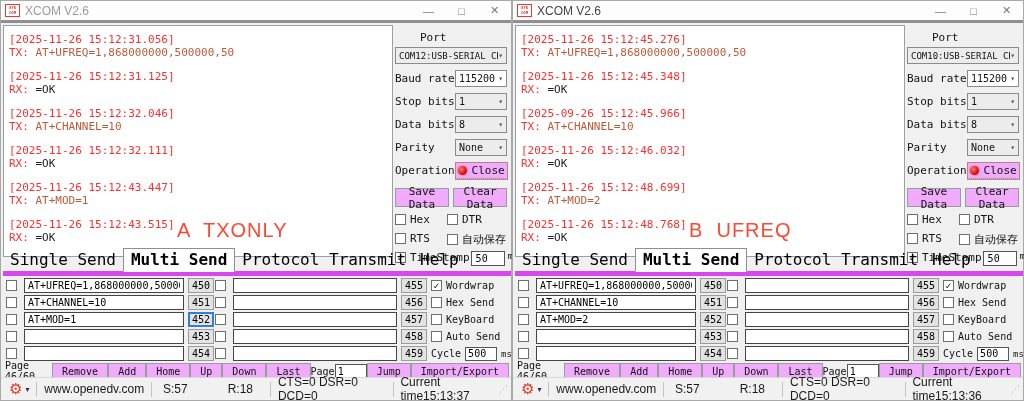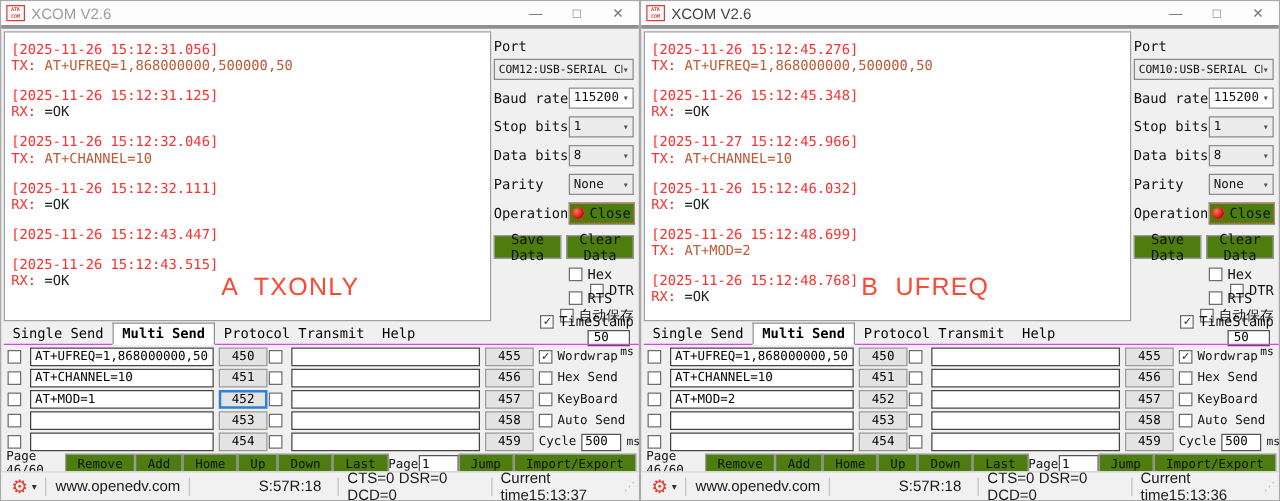--- a/index.html
+++ b/index.html
@@ -26,84 +26,84 @@
     border:1px solid #9aa0a6; padding:7px 5px; overflow:hidden; line-height:13px; font-size:11px; }
   .log-entry { margin-bottom:11px; }
   .ts, .dir { color:#fb3030; }
   .msg { color:#222; } .msg.tx { color:#bd5a38; }
   .watermark { position:absolute; left:176px; top:218px; color:#fd4836; white-space:pre;
     font-family:"Liberation Sans", sans-serif; font-size:20px; letter-spacing:1px; }
 
   
   .panel { position:absolute; left:394px; top:24px; width:112px; }
   .lbl { font-size:11px; }
-  .port-lbl { margin-top:6px; }
+  .port-lbl { margin-top:6px;margin-left:25px; }
   .combo { height:17px; border:1px solid #8a8a8a; background:#ececec; display:flex;
     align-items:center; padding:0 3px; }
   .combo.white { background:#fff; }
   .combo .cval { white-space:nowrap; overflow:hidden; }
   .combo .arrow { margin-left:auto; color:#555; font-size:8px; }
   .port-combo { margin-top:3px; width:112px; font-size:9px; }
   .prow { display:flex; justify-content:space-between; align-items:center; margin-top:6px; height:17px; }
   .prow .combo { width:52px; font-size:10px; }
-  .btn { background:#4d7c0f; border:1px solid #9b9b9b; display:inline-flex; align-items:center;
+  .btn { background:#f0abfc; border:1px solid #9b9b9b; display:inline-flex; align-items:center;
     justify-content:center; font-family:inherit; font-size:11px; color:#111; }
   .op-btn { width:60px; height:18px; }
   .op-inner { display:flex; align-items:center; outline:1px dotted #d66; padding:1px 2px; }
   .led { width:9px; height:9px; border-radius:50%; margin-right:5px;
     background:radial-gradient(circle at 35% 35%, #ff7a66, #d40000 70%); box-shadow:0 0 2px #f33; }
   .btns2 { display:flex; justify-content:space-between; margin-top:9px; }
   .btns2 .btn { width:54px; height:19px; }
-  .cbrow { display:flex; align-items:flex-end; margin-top:6px; height:13px;flex-direction:column; }
+  .cbrow { display:flex; align-items:flex-start; margin-top:6px; height:13px; }
   .cbitem { display:inline-flex; align-items:center; }
   .cbitem.c1 { width:52px; }
   .cb { width:11px; height:11px; border:1px solid #6e6e6e; background:#fff; display:inline-flex;
     align-items:center; justify-content:center; margin-right:4px; flex:none; font-size:10px; color:#222; }
   .cb.checked::before { content:"✓"; line-height:1; }
   .tsin { width:34px; height:15px; border:1px solid #555; font-family:inherit; font-size:10px;
     padding:0 4px; margin:0 3px 0 1px; }
   .ms { font-size:9px; }
 
   
   .tabs { position:absolute; left:2px; top:258px; width:508px; height:17px; display:flex;
-    border-bottom:1px solid #d946ef; font-size:11px; align-items:flex-end; }
+    border-bottom:5px solid #d946ef; font-size:16px; align-items:flex-end; }
   .tab { padding:1px 7px 2px 7px; color:#000; }
   .tab.active { background:#fff; border:1px solid #8f8f8f; border-bottom:1px solid #fff;
     margin-bottom:-1px; font-weight:bold; }
 
   
   .send-area { position:absolute; left:0; top:277px; width:512px; height:86px; }
   .col-left { position:absolute; left:5px; top:0; width:208px; }
   .col-right { position:absolute; left:214px; top:0; width:212px; }
   .col-opts { position:absolute; left:430px; top:0; width:80px; }
   .srow { display:flex; align-items:center; height:15px; margin-bottom:2px; }
   .sinput { flex:1; height:15px; border:1px solid #444; background:#fff; font-family:inherit;
     font-size:10px; padding:0 3px; margin:0 4px 0 3px; }
-  .numbtn { width:39px; height:15px; background:#e3e3e3; border:1px solid #9b9b9b; font-size:10px;
+  .numbtn { width:26px; height:15px; background:#e3e3e3; border:1px solid #9b9b9b; font-size:10px;
     display:flex; align-items:center; justify-content:center; flex:none; font-family:inherit; }
   .numbtn.focused { border:2px solid #2f7fd6; }
   .orow { display:flex; align-items:center; height:15px; margin-bottom:2px; font-size:10px; }
   .cyc-in { width:32px; height:14px; border:1px solid #555; font-family:inherit; font-size:10px;
     padding:0 2px; margin:0 4px; }
 
   
   .nav { position:absolute; left:4px; top:362px; width:504px; height:16px; display:flex;
     align-items:center; justify-content:space-between; font-size:10px; }
   .nav .btn { height:16px; padding:0 9px; font-size:10px; }
   .pageinfo { font-size:10px; }
   .pgin { width:32px; height:14px; border:1px solid #555; font-family:inherit; font-size:10px; padding:0 2px; }
 
   
   .statusbar { position:absolute; left:0; bottom:0; width:510px; height:23px; background:#f1f1f1;
     border-top:1px solid #d8d8d8; display:flex; align-items:center;
     font-family:"Liberation Sans", sans-serif; font-size:12px; color:#1a1a1a; }
   .gear { color:#e8392b; font-size:15px; margin-left:8px; }
   .caret { color:#333; font-size:8px; margin-left:3px; }
   .sdiv { width:1px; height:15px; background:#c4c4c4; margin:0 7px; }
-  .sr-box { width:118px; display:flex; justify-content:flex-end; padding-right:6px; }
+  .sr-box { width:118px; display:flex; justify-content:center; padding-right:6px;gap:40px; }
   .grip { margin-left:auto; margin-right:2px; color:#b5b5b5; font-size:9px; letter-spacing:1px; }
 </style>
 </head>
 <body>
 
 <div class="window" id="win0">
   <div class="titlebar">
     <div class="logo">
       <span>ATK</span>
       <span>COM</span>
@@ -134,20 +134,21 @@
         <div><span class="dir">TX:</span> <span class="msg tx">AT+CHANNEL=10</span></div>
       </div>
 
       <div class="log-entry">
         <div class="ts">[2025-11-26 15:12:32.111]</div>
         <div><span class="dir">RX:</span> <span class="msg">=OK</span></div>
       </div>
 
       <div class="log-entry">
         <div class="ts">[2025-11-26 15:12:43.447]</div>
+        <div><span class="dir">TX:</span> <span class="msg tx">AT+MOD=1</span></div>
       </div>
 
       <div class="log-entry">
         <div class="ts">[2025-11-26 15:12:43.515]</div>
         <div><span class="dir">RX:</span> <span class="msg">=OK</span></div>
       </div>
     </div>
   <div class="watermark">A  TXONLY</div>
 
   <div class="panel">
@@ -377,21 +378,21 @@
         <div class="ts">[2025-11-26 15:12:45.276]</div>
         <div><span class="dir">TX:</span> <span class="msg tx">AT+UFREQ=1,868000000,500000,50</span></div>
       </div>
 
       <div class="log-entry">
         <div class="ts">[2025-11-26 15:12:45.348]</div>
         <div><span class="dir">RX:</span> <span class="msg">=OK</span></div>
       </div>
 
       <div class="log-entry">
-        <div class="ts">[2025-11-27 15:12:45.966]</div>
+        <div class="ts">[2025-09-26 15:12:45.966]</div>
         <div><span class="dir">TX:</span> <span class="msg tx">AT+CHANNEL=10</span></div>
       </div>
 
       <div class="log-entry">
         <div class="ts">[2025-11-26 15:12:46.032]</div>
         <div><span class="dir">RX:</span> <span class="msg">=OK</span></div>
       </div>
 
       <div class="log-entry">
         <div class="ts">[2025-11-26 15:12:48.699]</div>

